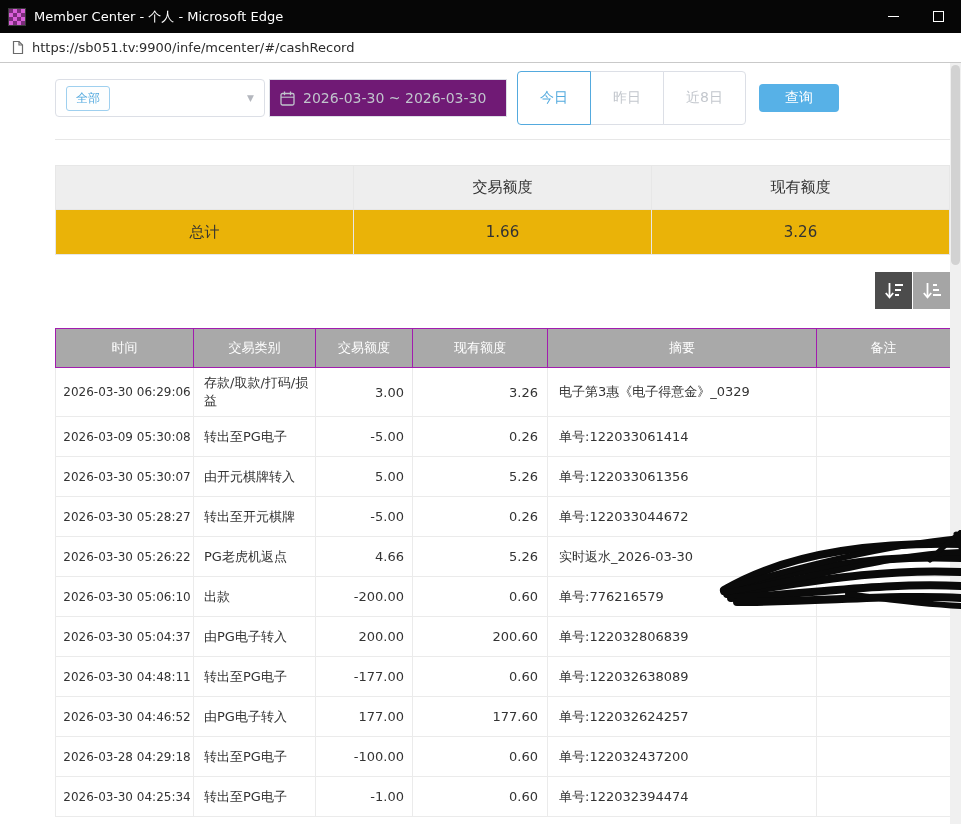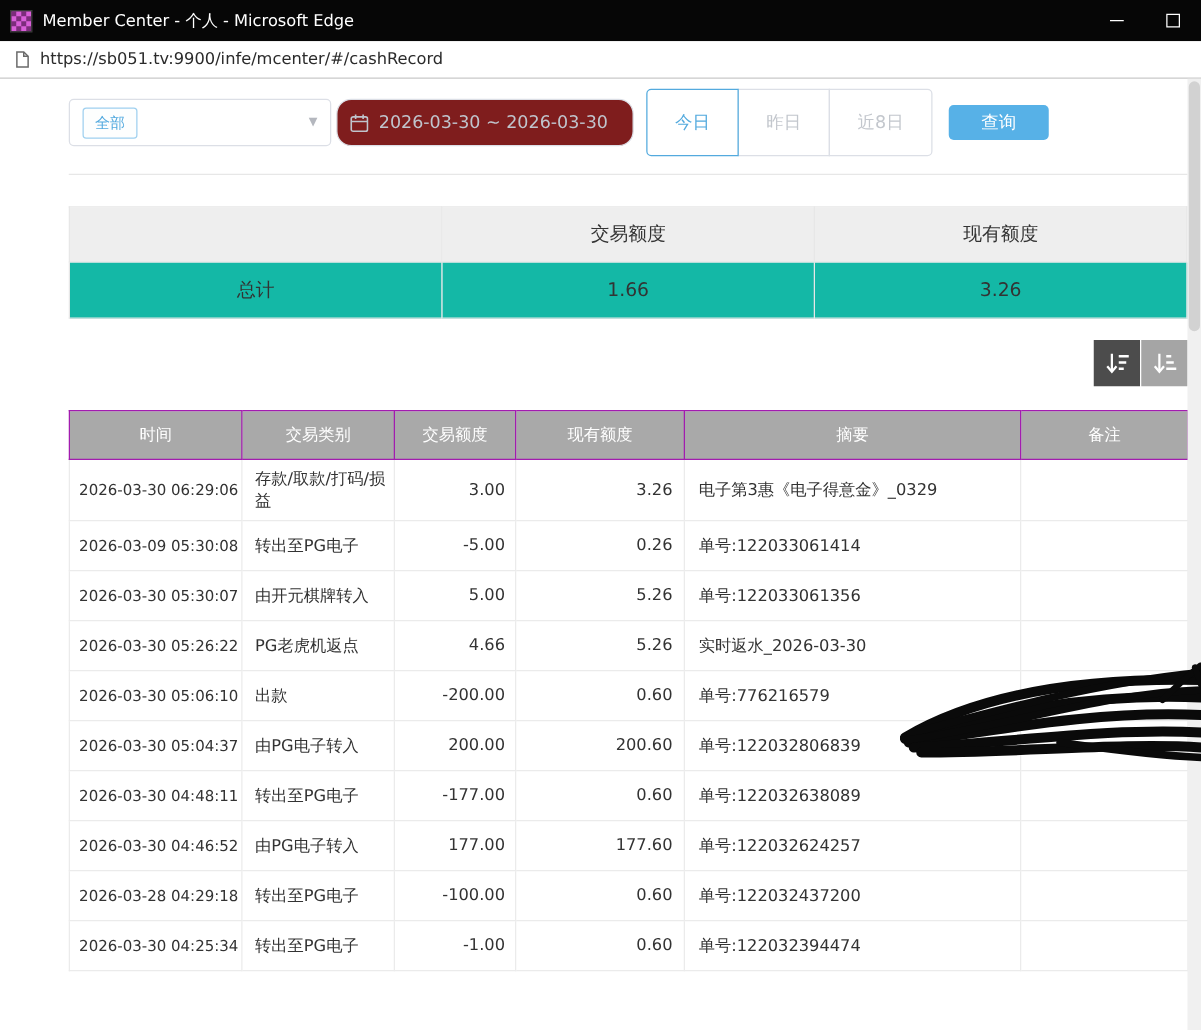--- a/index.html
+++ b/index.html
@@ -21,37 +21,37 @@
 
   
   .page{position:absolute;top:63px;left:0;width:950px;bottom:0;background:#fff;}
   .content{margin-left:55px;width:895px;}
 
   
   .filters{display:flex;align-items:center;margin-top:8px;}
   .select{width:210px;height:38px;border:1px solid #dcdfe6;border-radius:4px;display:flex;align-items:center;padding:0 10px;box-sizing:border-box;cursor:pointer;background:#fff;}
   .tag{border:1px solid #9fd0ef;color:#54aadf;font-size:12px;padding:3px 9px;border-radius:3px;background:#fdfefe;}
   .caret{margin-left:auto;color:#b4b7be;font-size:9px;}
-  .date-input{width:238px;height:38px;border:1px solid #dcdfe6;border-radius:12px;margin-left:4px;display:flex;align-items:center;padding:0 10px;box-sizing:border-box;color:#c0c4cc;font-size:14px;background:#7f1d1d;cursor:pointer;}
+  .date-input{width:238px;height:38px;border:1px solid #dcdfe6;border-radius:0;margin-left:4px;display:flex;align-items:center;padding:0 10px;box-sizing:border-box;color:#c0c4cc;font-size:14px;background:#701a75;cursor:pointer;}
   .date-text{margin-left:8px;white-space:nowrap;}
   .quick-group{display:flex;margin-left:10px;}
   .quick-btn{height:54px;padding:0 22px;background:#fff;border:1px solid #dcdfe6;color:#c3c7cd;font-size:14px;display:flex;align-items:center;cursor:pointer;margin-left:-1px;box-sizing:border-box;font-family:inherit;}
   .quick-btn:first-child{border-radius:4px 0 0 4px;margin-left:0;}
   .quick-btn:last-child{border-radius:0 4px 4px 0;}
   .quick-btn.active{border-color:#53aade;color:#53aade;position:relative;z-index:1;}
   .search-btn{margin-left:13px;width:80px;height:28px;background:#57b1e7;color:#fff;border:none;border-radius:4px;font-size:14px;cursor:pointer;font-family:inherit;}
   .divider{height:1px;background:#e7e7e7;margin-top:14px;}
 
   table{border-collapse:collapse;}
 
   
   .summary{width:895px;margin-top:25px;font-size:15px;color:#333;table-layout:fixed;}
   .summary th,.summary td{border:1px solid #e7e7e7;text-align:center;font-weight:normal;}
   .summary th{background:#eee;height:41px;}
-  .summary td{height:42px;background:#14b8a6;}
+  .summary td{height:42px;background:#eab308;}
 
   
   .sort-row{display:flex;justify-content:flex-end;margin-top:17px;gap:1px;width:895px;}
   .sort-btn{width:37px;height:37px;border:none;display:flex;align-items:center;justify-content:center;cursor:pointer;padding:0;}
   .sort-btn.dark{background:#4c4c4c;}
   .sort-btn.light{background:#a5a5a5;}
 
   
   .main{width:895px;margin-top:19px;table-layout:fixed;font-size:13px;color:#333;}
   .main th{background:#a9a9a9;color:#fff;font-weight:normal;height:38px;font-size:13px;text-align:center;border:1px solid #a21caf;padding:0 2px;}
@@ -201,20 +201,28 @@
             </tr>
             <tr>
               <td class="c0">2026-03-30 05:30:07</td>
               <td class="c1">由开元棋牌转入</td>
               <td class="c2">5.00</td>
               <td class="c3">5.26</td>
               <td class="c4">单号:122033061356</td>
               <td class="c5"></td>
             </tr>
             <tr>
+              <td class="c0">2026-03-30 05:28:27</td>
+              <td class="c1">转出至开元棋牌</td>
+              <td class="c2">-5.00</td>
+              <td class="c3">0.26</td>
+              <td class="c4">单号:122033044672</td>
+              <td class="c5"></td>
+            </tr>
+            <tr>
               <td class="c0">2026-03-30 05:26:22</td>
               <td class="c1">PG老虎机返点</td>
               <td class="c2">4.66</td>
               <td class="c3">5.26</td>
               <td class="c4">实时返水_2026-03-30</td>
               <td class="c5"></td>
             </tr>
             <tr>
               <td class="c0">2026-03-30 05:06:10</td>
               <td class="c1">出款</td>

